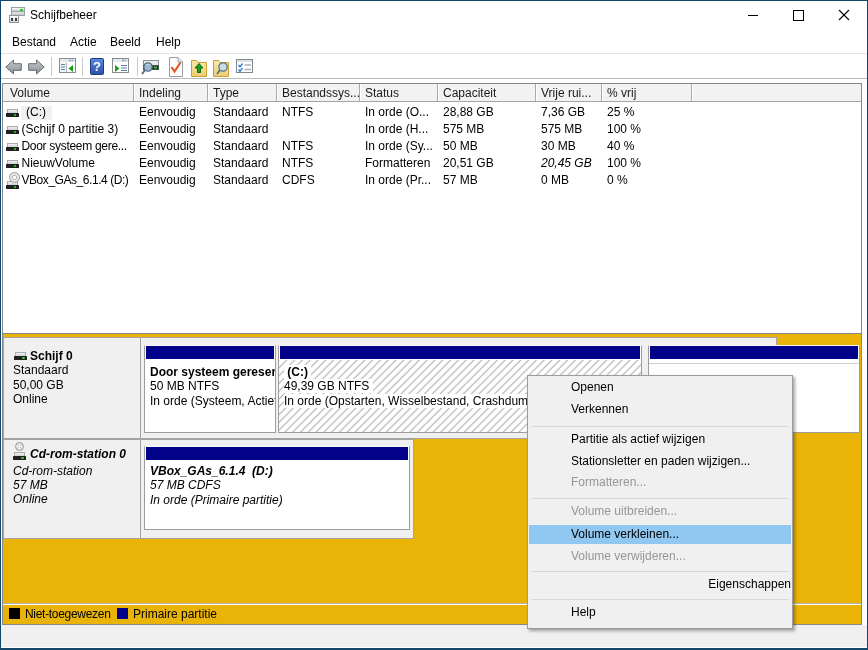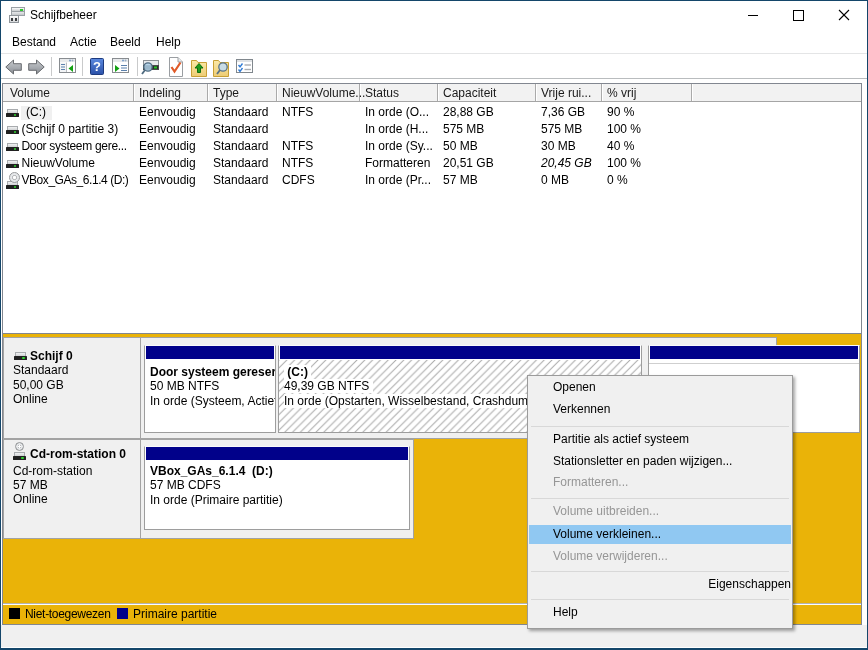--- a/index.html
+++ b/index.html
@@ -30,21 +30,21 @@
 
 .diskrow { position:absolute; border:1px solid #a3a3a3; background:#f0f0f0; }
 .dleft { position:absolute; left:0; top:0; width:137px; height:100%; border-right:1px solid #a3a3a3; background:#f0f0f0; }
 .pbox { position:absolute; border:1px solid #9d9d9d; border-top:1px solid #fafafa; background:#fff; overflow:hidden; }
 .pbar { position:absolute; left:1px; top:0; width:calc(100% - 2px); height:14px; background:#01018a; border-bottom:1px solid #fff; }
 .ptxt { position:absolute; left:5px; top:19px; line-height:14.6px; white-space:nowrap; }
 .hatch { background:#fff; }
 .wstrip { background:#fff; display:inline; }
 
 #menu { left:527px; top:375px; width:266px; height:254px; background:#f0f0f0; border:1px solid #9b9b9b; box-shadow:2px 2px 3px rgba(0,0,0,0.35); }
-.m { position:absolute; left:1px; width:262px; padding-left:24px; line-height:21.5px; white-space:nowrap; }
+.m { position:absolute; left:1px; width:262px; padding-left:42px; line-height:21.5px; white-space:nowrap; }
 .msep { position:absolute; left:3px; width:258px; height:1px; background:#d8d8d8; }
 .dis { color:#969696; }
 </style>
 </head>
 <body>
 <div id="win">
 
   <div class="abs" id="ticon" style="left:9px; top:7px; width:16px; height:16px;">
     <div class="abs" style="left:2px; top:0; width:14px; height:5px; background:linear-gradient(#fdfdfd,#c9ccce); border:1px solid #9aa0a5;"></div>
     <div class="abs" style="left:2px; top:5px; width:14px; height:4px; background:linear-gradient(#e8eaec,#c2c5c8); border:1px solid #9aa0a5; border-top:none;"></div>
@@ -162,40 +162,40 @@
       <div class="hsep" style="left:204px;"></div>
       <div class="hsep" style="left:273px;"></div>
       <div class="hsep" style="left:356px;"></div>
       <div class="hsep" style="left:434px;"></div>
       <div class="hsep" style="left:532px;"></div>
       <div class="hsep" style="left:598px;"></div>
       <div class="hsep" style="left:688px;"></div>
       <div class="hdr" style="left:7px;">Volume</div>
       <div class="hdr" style="left:136px;">Indeling</div>
       <div class="hdr" style="left:210px;">Type</div>
-      <div class="hdr" style="left:279px;">NieuwVolume...</div>
+      <div class="hdr" style="left:279px;">Bestandssys...</div>
       <div class="hdr" style="left:362px;">Status</div>
       <div class="hdr" style="left:440px;">Capaciteit</div>
       <div class="hdr" style="left:538px;">Vrije rui...</div>
       <div class="hdr" style="left:604px;">% vrij</div>
 
       <div class="abs" style="left:18px; top:22px; width:31px; height:14px; background:#f0f0f0;"></div>
       <div class="drv" style="left:2.5px; top:25px;">
           <div class="t"></div>
           <div class="b"></div>
           <div class="g"></div>
         </div>
       <div class="cell" style="left:23px; top:20px;">(C:)</div>
       <div class="cell" style="left:136px; top:20px;">Eenvoudig</div>
       <div class="cell" style="left:210px; top:20px;">Standaard</div>
       <div class="cell" style="left:279px; top:20px;">NTFS</div>
       <div class="cell" style="left:362px; top:20px;">In orde (O...</div>
       <div class="cell" style="left:440px; top:20px;">28,88 GB</div>
       <div class="cell" style="left:538px; top:20px;">7,36 GB</div>
-      <div class="cell" style="left:604px; top:20px;">90 %</div>
+      <div class="cell" style="left:604px; top:20px;">25 %</div>
 
       <div class="drv" style="left:2.5px; top:42px;">
           <div class="t"></div>
           <div class="b"></div>
           <div class="g"></div>
         </div>
       <div class="cell" style="left:18.5px; top:37px;">(Schijf 0 partitie 3)</div>
       <div class="cell" style="left:136px; top:37px;">Eenvoudig</div>
       <div class="cell" style="left:210px; top:37px;">Standaard</div>
       <div class="cell" style="left:362px; top:37px;">In orde (H...</div>
@@ -274,21 +274,21 @@
         </svg>
         <div class="pbar"></div>
         <div class="ptxt"><span class="wstrip"><b>&nbsp;(C:)&nbsp;</b></span><br><span class="wstrip">49,39 GB NTFS&nbsp;</span><br><span class="wstrip">In orde (Opstarten, Wisselbestand, Crashdump, Primaire&nbsp;</span></div>
       </div>
       <div class="pbox" style="left:644px; top:6.5px; width:212px; height:88px;">
         <div class="pbar"></div>
         <div class="abs" style="left:0; top:17px; width:100%; height:1px; background:#cfcfcf;"></div>
       </div>
     </div>
 
-    <div class="diskrow" style="left:0; top:355px; width:411px; height:100px;">
+    <div class="diskrow" style="left:0; top:355px; width:411px; height:100px;font-style:italic;">
       <div class="dleft">
         <div class="drv" style="left:9px; top:12px;">
             <div class="t"></div>
             <div class="b"></div>
             <div class="g"></div>
           </div>
         <div class="cd" style="left:11px; top:2px; width:9px; height:9px;"></div>
         <div class="abs nav" style="left:26px; top:6.5px; height:14px; line-height:14px; font-weight:bold;">Cd-rom-station 0</div>
         <div class="abs nav" style="left:9px; top:23.5px; height:14px; line-height:14px;">Cd-rom-station</div>
         <div class="abs nav" style="left:9px; top:37.5px; height:14px; line-height:14px;">57 MB</div>
@@ -307,21 +307,21 @@
     <div class="abs" style="left:114px; top:524px; width:11px; height:11px; background:#01018a;"></div>
     <div class="abs nav" style="left:130px; top:523px; height:14px; line-height:14px;">Primaire partitie</div>
   </div>
 
   <div class="abs" style="left:1px; top:625px; width:866px; height:22px; background:#f0f0f0;"></div>
 
   <div class="abs" id="menu">
     <div class="m" style="top:1px;">Openen</div>
     <div class="m" style="top:23px;">Verkennen</div>
     <div class="msep" style="top:50px;"></div>
-    <div class="m" style="top:53px;">Partitie als actief systeem</div>
+    <div class="m" style="top:53px;">Partitie als actief wijzigen</div>
     <div class="m" style="top:74.5px;">Stationsletter en paden wijzigen...</div>
     <div class="m dis" style="top:96px;">Formatteren...</div>
     <div class="msep" style="top:122px;"></div>
     <div class="m dis" style="top:125px;">Volume uitbreiden...</div>
     <div class="m" style="top:148.5px; height:19.5px; line-height:19.5px; background:#90c8f2;">Volume verkleinen...</div>
     <div class="m dis" style="top:169.5px;">Volume verwijderen...</div>
     <div class="msep" style="top:195px;"></div>
     <div class="m" style="top:197.5px;text-align:right;">Eigenschappen</div>
     <div class="msep" style="top:223px;"></div>
     <div class="m" style="top:225.5px;">Help</div>

